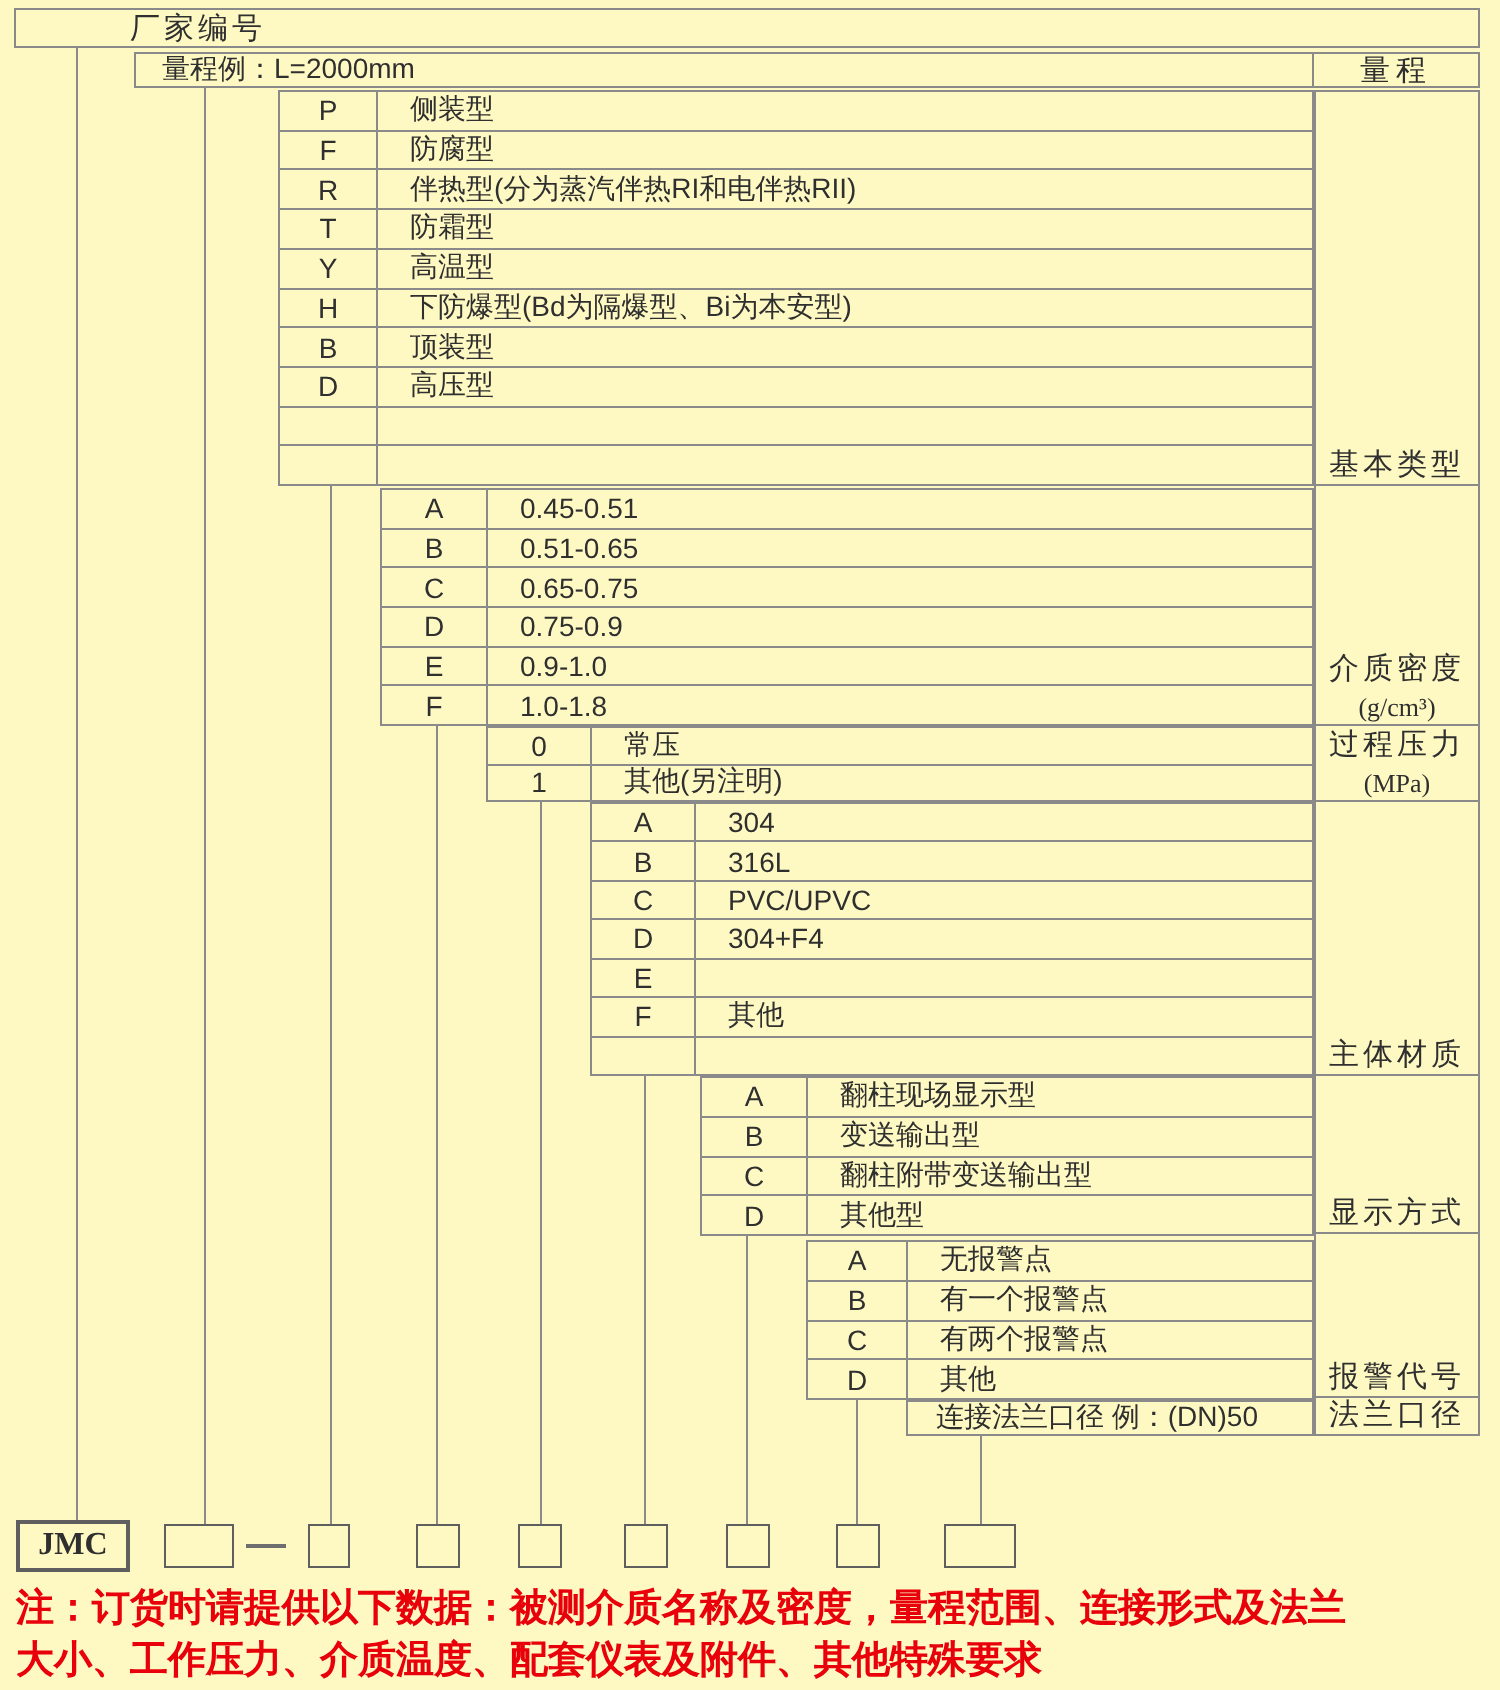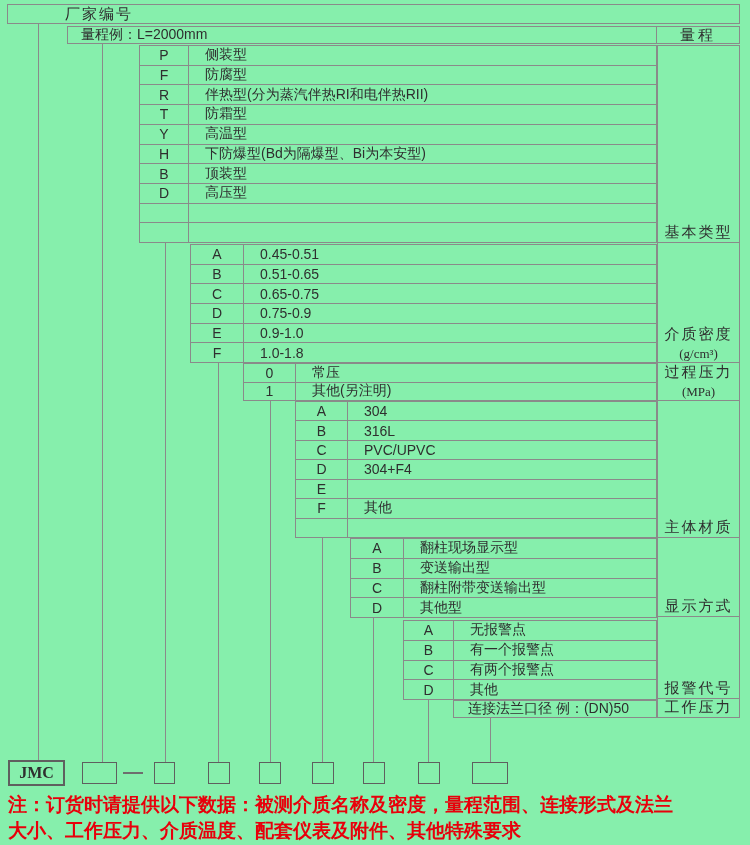--- a/index.html
+++ b/index.html
@@ -1,18 +1,18 @@
 <!DOCTYPE html>
 <html style="--line-color: #8a8a8a; --box-color: #5f5f5f; --text-color: #2f2f2f; --note-color: #e8000b;"><head>
 <meta charset="utf-8">
 <style>
   html,body { margin:0; padding:0; background:#ffffff; }
   .stage {
     position:relative; width:750px; height:845px;
-    background:#86efac;
+    background:#fef9c3;
     font-family:"Liberation Sans", sans-serif;
     color:var(--text-color, #2f2f2f);
     overflow:hidden;
   }
   .box { position:absolute; border:1px solid var(--line-color,#8a8a8a); box-sizing:border-box; }
 
   .top-box { left:7px; top:4px; width:733px; height:20px; display:flex; align-items:center; }
   .top-box .t { padding-left:57px; font-size:15px; letter-spacing:2px; }
 
   .range-row { left:67px; top:26px; width:673px; height:18px; display:flex; }
@@ -249,21 +249,21 @@
     <div class="lblsec" style="height:137px">
         <span>主体材质</span>
       </div>
     <div class="lblsec" style="height:80px">
         <span>显示方式</span>
       </div>
     <div class="lblsec" style="height:82px">
         <span>报警代号</span>
       </div>
     <div class="lblsec" style="height:18px">
-        <span>工作压力</span>
+        <span>法兰口径</span>
       </div>
   </div>
 
   <div class="vline" style="left:38px;  top:24px;  height:736px"></div>
   <div class="vline" style="left:102px; top:44px;  height:718px"></div>
   <div class="vline" style="left:165px; top:243px; height:519px"></div>
   <div class="vline" style="left:218px; top:363px; height:399px"></div>
   <div class="vline" style="left:270px; top:401px; height:361px"></div>
   <div class="vline" style="left:322px; top:538px; height:224px"></div>
   <div class="vline" style="left:373px; top:618px; height:144px"></div>

